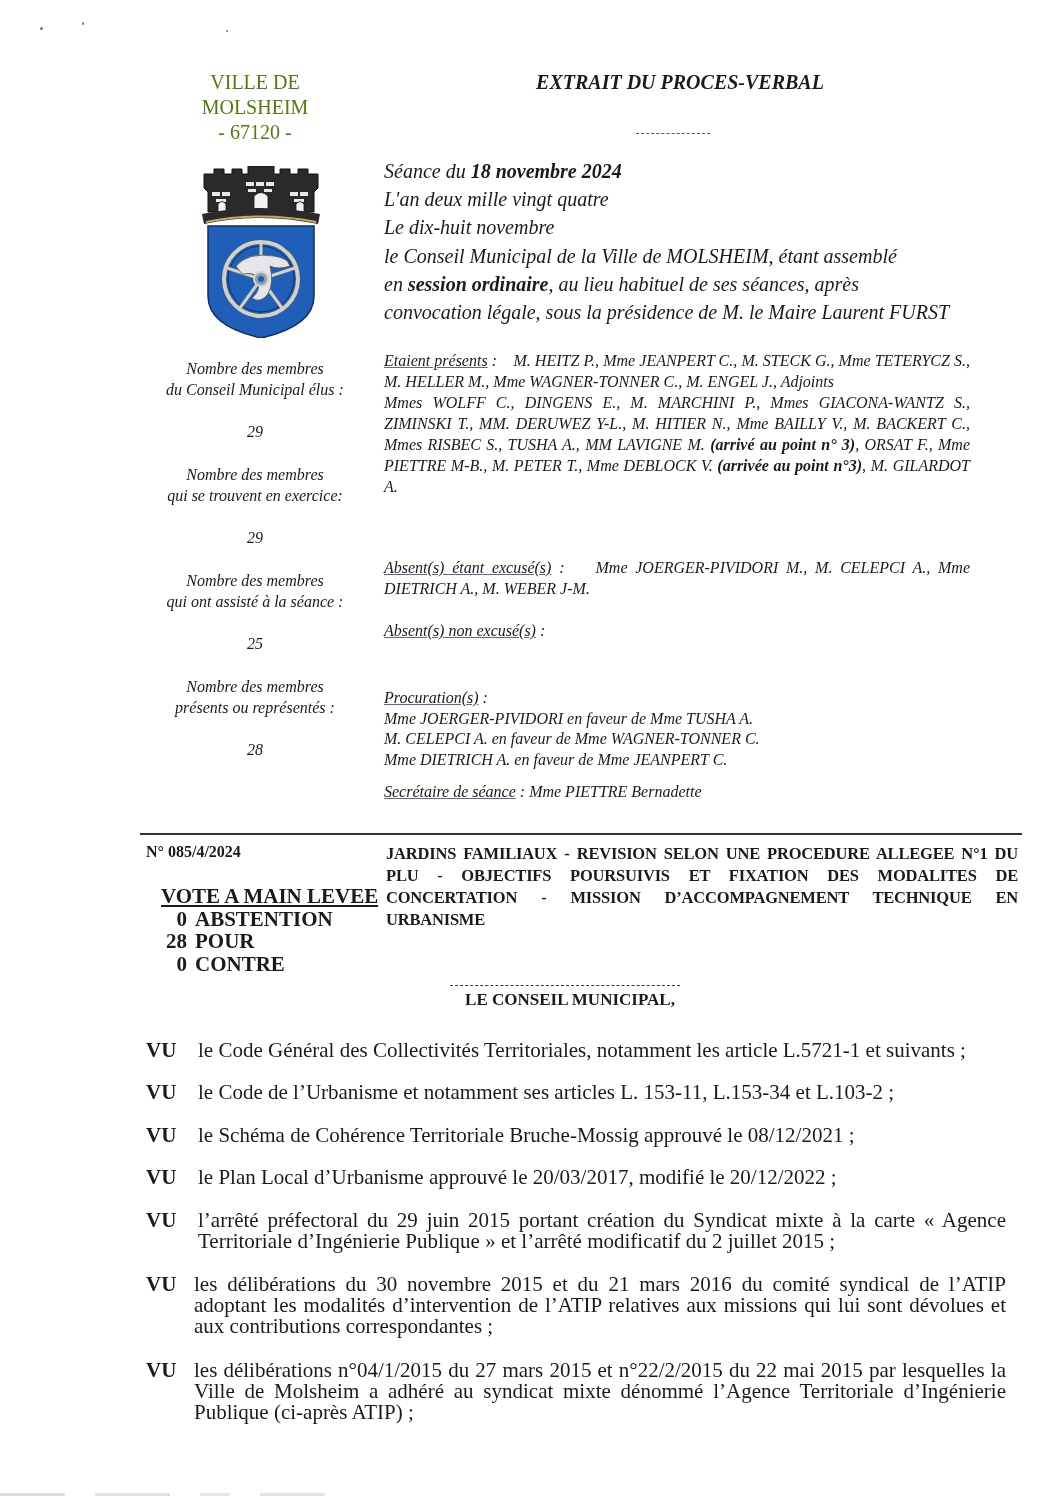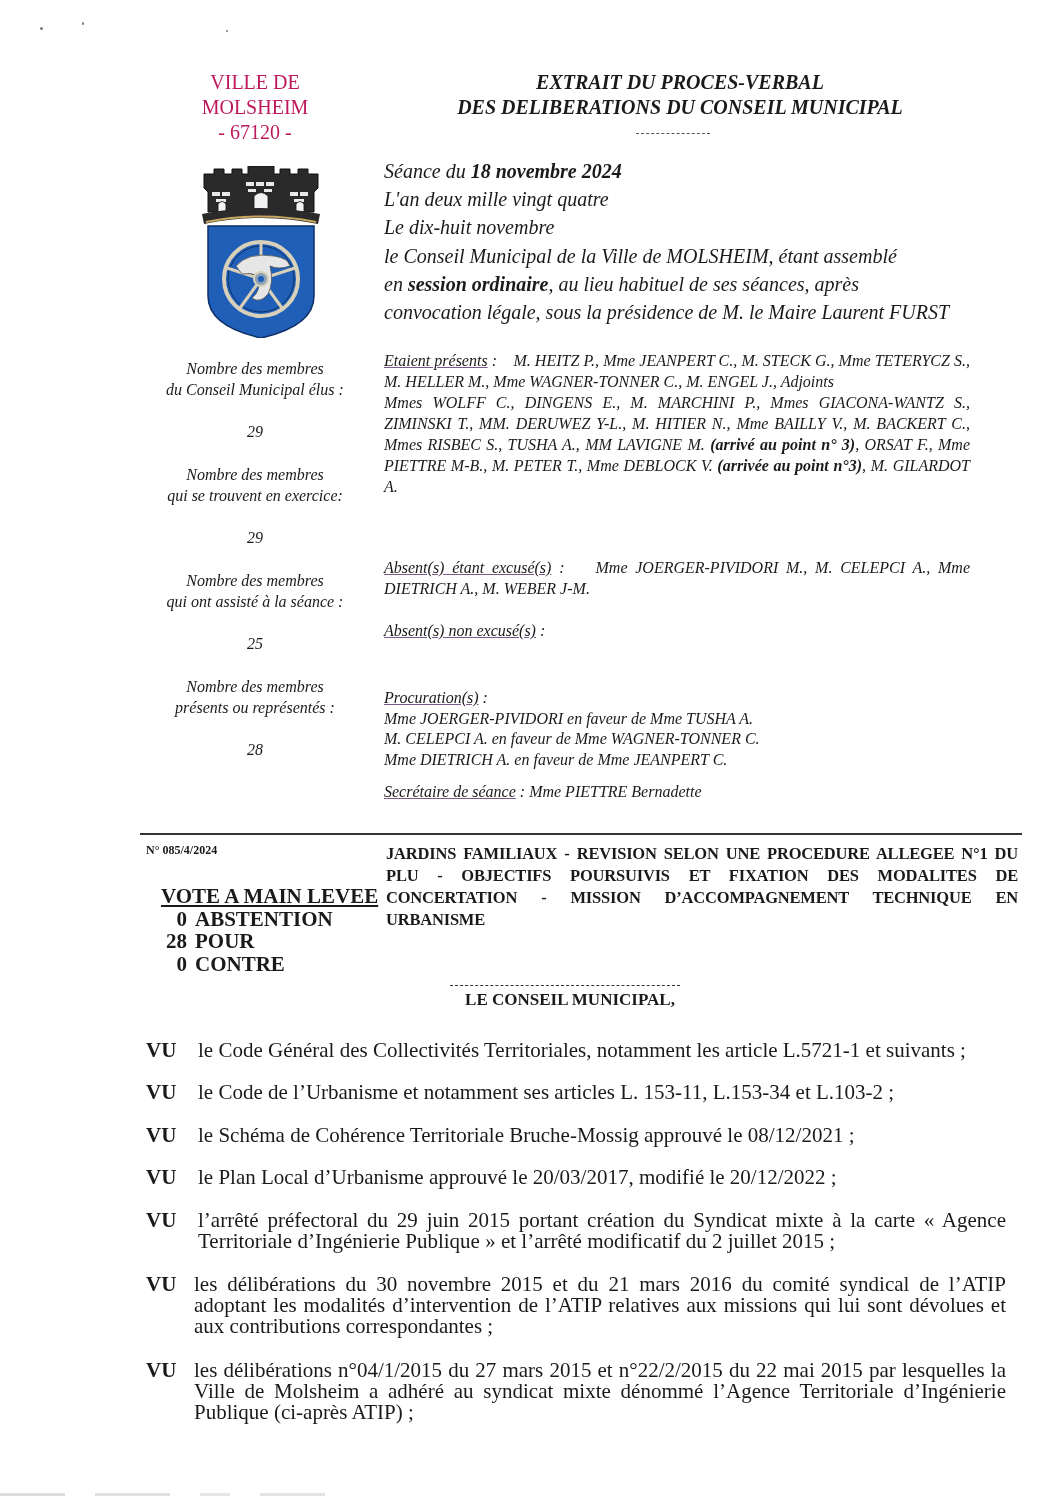--- a/index.html
+++ b/index.html
@@ -2,42 +2,42 @@
 <html><head>
 <meta charset="utf-8">
 <style>
   html, body { margin: 0; padding: 0; background: #fff; }
   body { width: 1058px; height: 1496px; position: relative; overflow: hidden; color: #1a1a1a; font-family: "Liberation Serif", "DejaVu Serif", serif; }
   .abs { position: absolute; }
   .bold { font-weight: bold; }
   .ul { text-decoration: underline; text-decoration-color: #7a5a8a; }
   .speck { position: absolute; background: #777; border-radius: 50%; }
 
-  #ville { left: 150px; top: 70px; width: 210px; text-align: center; font-size: 20px; line-height: 25px; color: #be185d; }
+  #ville { left: 150px; top: 70px; width: 210px; text-align: center; font-size: 20px; line-height: 25px; color: #4d7c0f; }
   #title { left: 380px; top: 70px; width: 600px; text-align: center; font-size: 20px; line-height: 25px; font-weight: bold; font-style: italic; }
   #title-dash { left: 636px; top: 133px; width: 74px; border-top: 1px dashed #555; }
 
   #crest { left: 198px; top: 166px; width: 126px; height: 172px; }
 
   #seance { left: 384px; top: 157px; width: 600px; font-size: 20px; line-height: 28.2px; font-style: italic; }
 
   #counts { left: 150px; top: 358px; width: 210px; text-align: center; font-size: 16px; font-style: italic; line-height: 21px; }
   #counts .label { display: block; }
   #counts .num { display: block; margin: 21px 0 22px; }
 
   .body-block { left: 384px; width: 586px; font-size: 16px; font-style: italic; line-height: 21px; text-align: justify; }
   #presents { top: 350px; }
   #excuses { top: 557px; }
   #nonexcuses { top: 620px; }
   #procurations { top: 688px; }
   #secretaire { top: 781px; }
 
   #rule { left: 140px; top: 833px; width: 882px; border-top: 2px solid #333; }
 
-  #deliberation-no { left: 146px; top: 843px; font-size: 12px; font-weight: bold; font-family: "Liberation Sans Narrow", "Liberation Serif", serif; }
+  #deliberation-no { left: 146px; top: 843px; font-size: 16px; font-weight: bold; font-family: "Liberation Sans Narrow", "Liberation Serif", serif; }
   #vote { left: 161px; top: 885px; font-size: 21px; font-weight: bold; line-height: 22.5px; }
   #vote .vtitle { text-decoration: underline; display: block; }
   #vote .row { display: flex; }
   #vote .row .n { width: 26px; text-align: right; margin-right: 8px; }
 
   #subject { left: 386px; top: 843px; width: 632px; font-size: 16.5px; font-weight: bold; line-height: 22px; text-align: justify; text-align-last: left; letter-spacing: -0.2px; }
 
   #conseil-dash { left: 450px; top: 985px; width: 230px; border-top: 1.5px dashed #333; }
   #conseil { left: 430px; top: 990px; width: 280px; text-align: center; font-size: 17px; font-weight: bold; }
 
@@ -54,21 +54,20 @@
 <div class="speck" style="left:226px;top:30px;width:2px;height:2px;"></div>
 
 <div id="ville" class="abs">
   <div>VILLE DE</div>
   <div>MOLSHEIM</div>
   <div>- 67120 -</div>
 </div>
 
 <div id="title" class="abs">
   <div>EXTRAIT DU PROCES-VERBAL</div>
-  <div>DES DELIBERATIONS DU CONSEIL MUNICIPAL</div>
 </div>
 <div id="title-dash" class="abs"></div>
 
 <div id="crest" class="abs">
   <svg width="126" height="172" viewBox="0 0 126 172">
 
     <g fill="#2a2a2a" stroke="#111" stroke-width="1">
       <path d="M6 22 L6 8 L16 8 L16 3 L26 3 L26 8 L34 8 L34 3 L44 3 L44 8 L50 8 L50 0 L76 0 L76 8 L82 8 L82 3 L92 3 L92 8 L100 8 L100 3 L110 3 L110 8 L120 8 L120 22 L116 26 L116 46 L10 46 L10 26 Z"></path>
     </g>
     <g fill="#e8e8e8">

